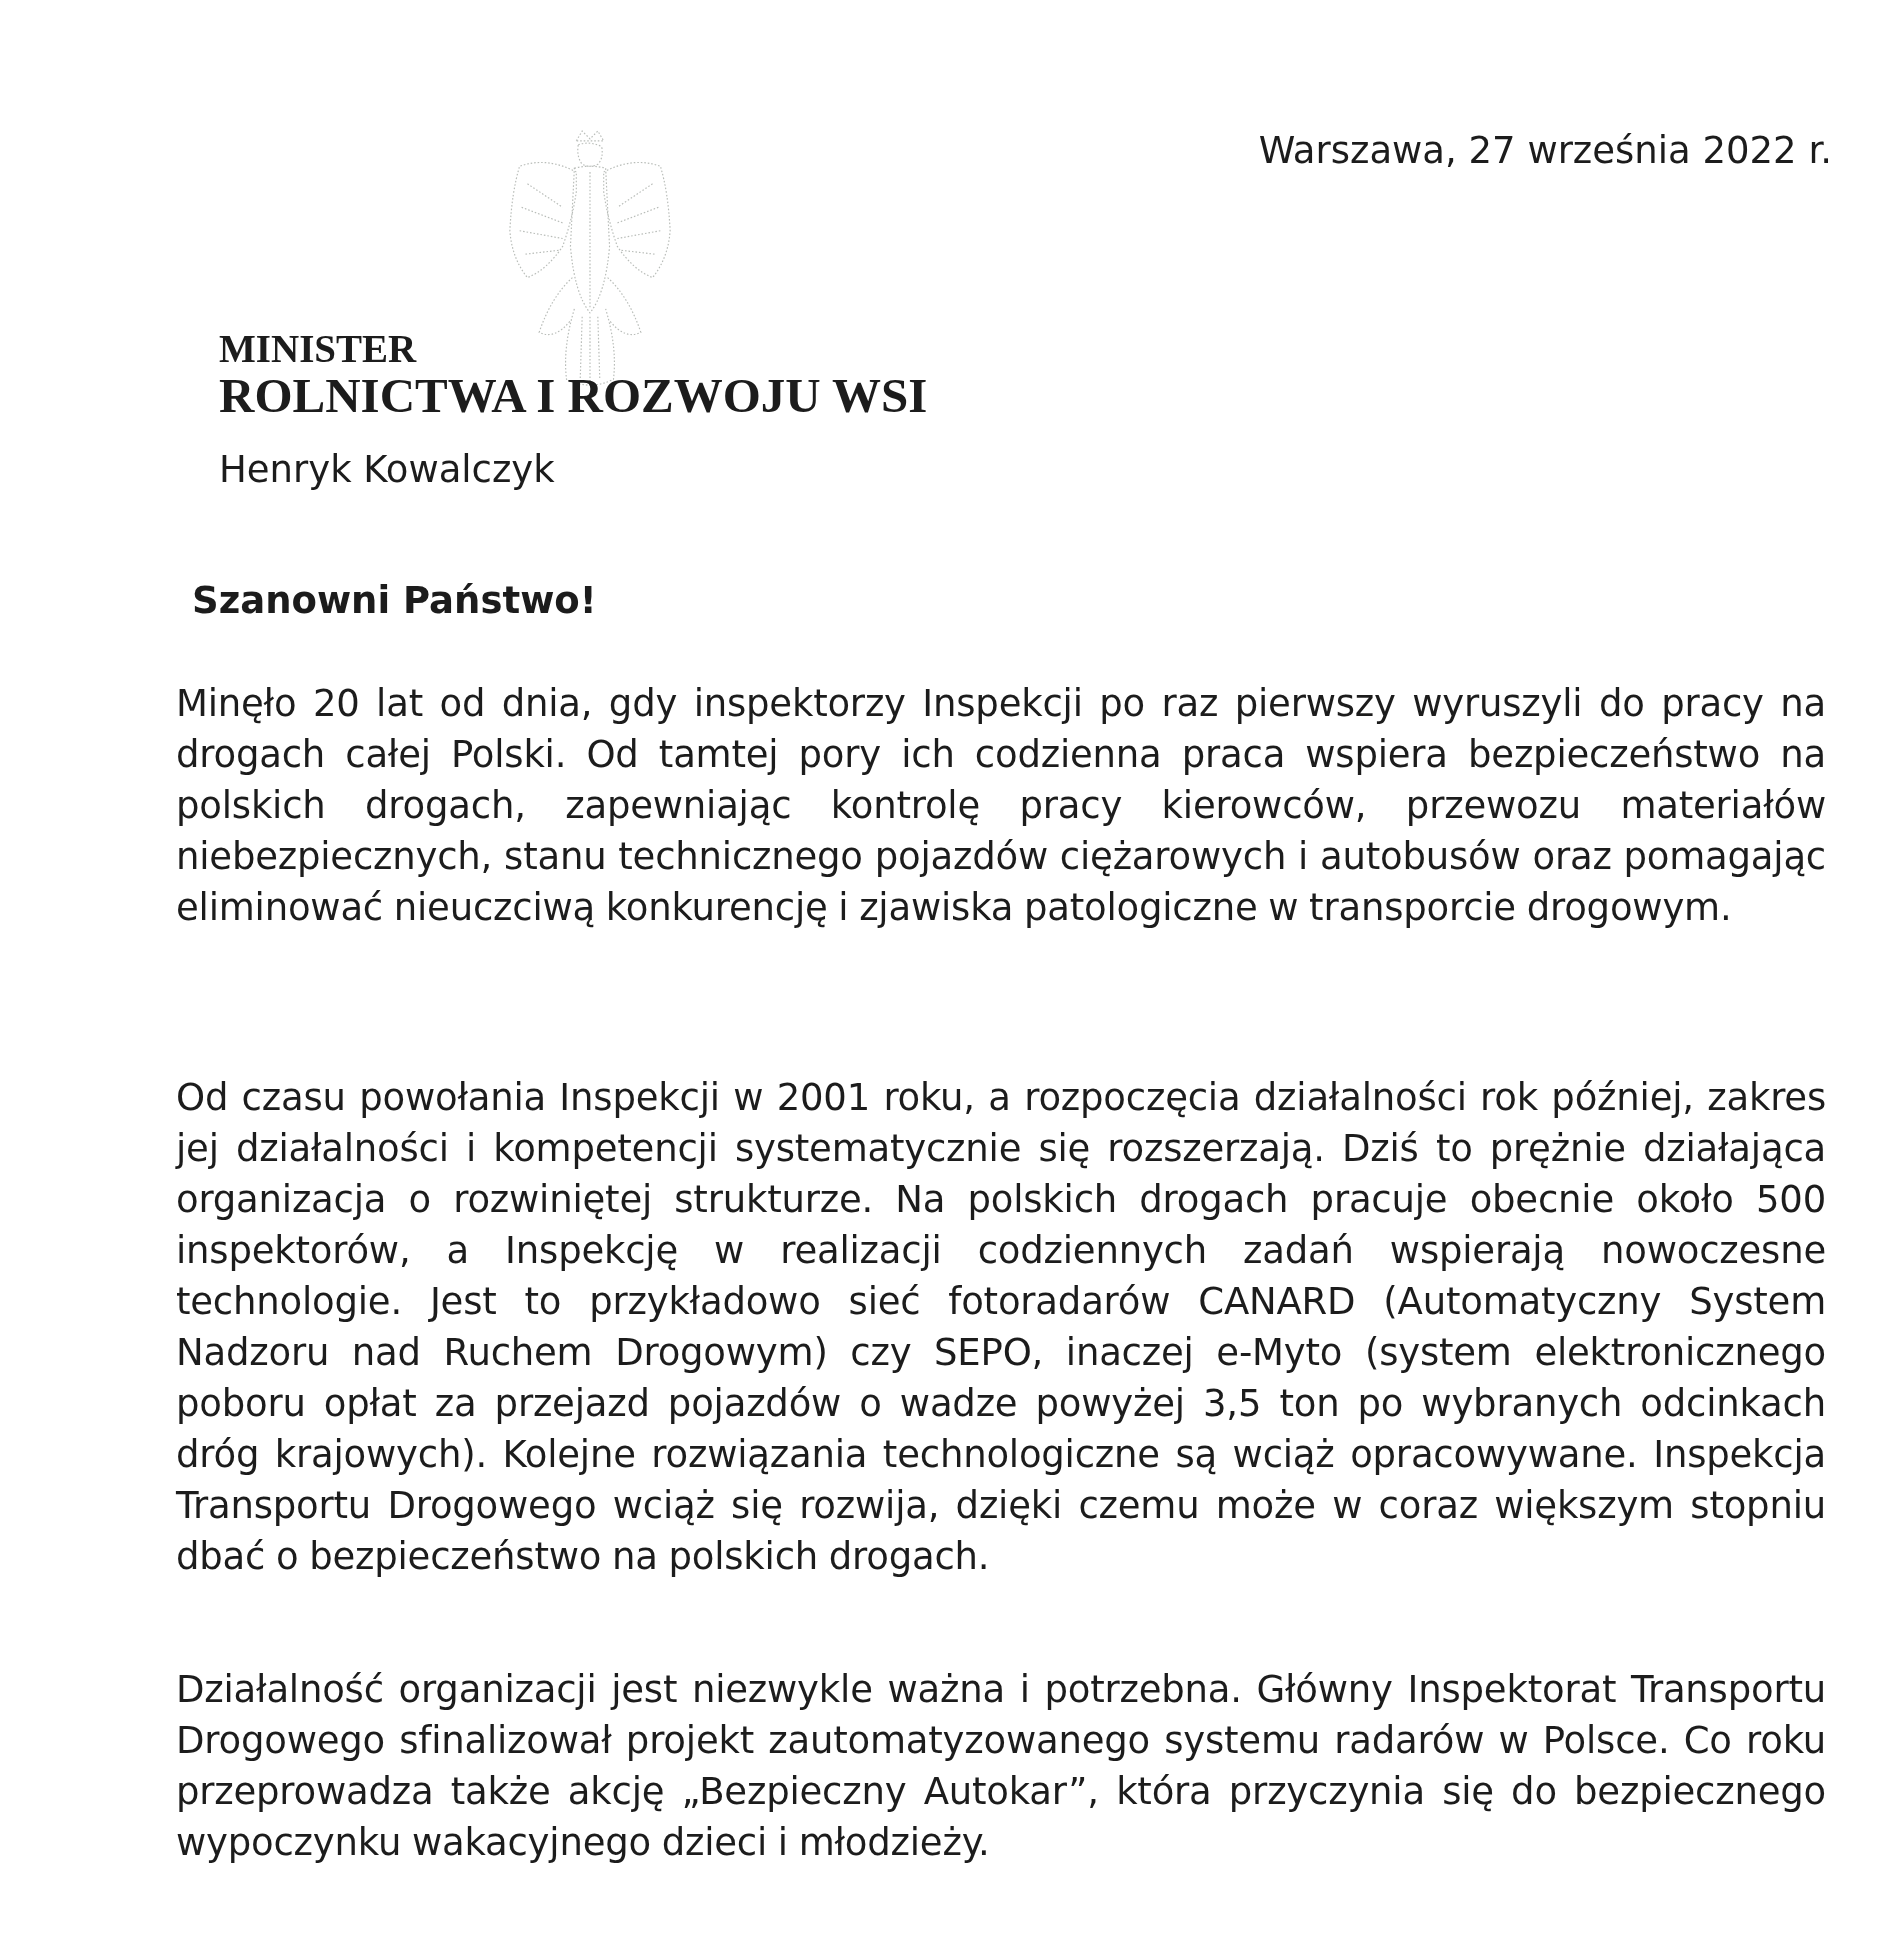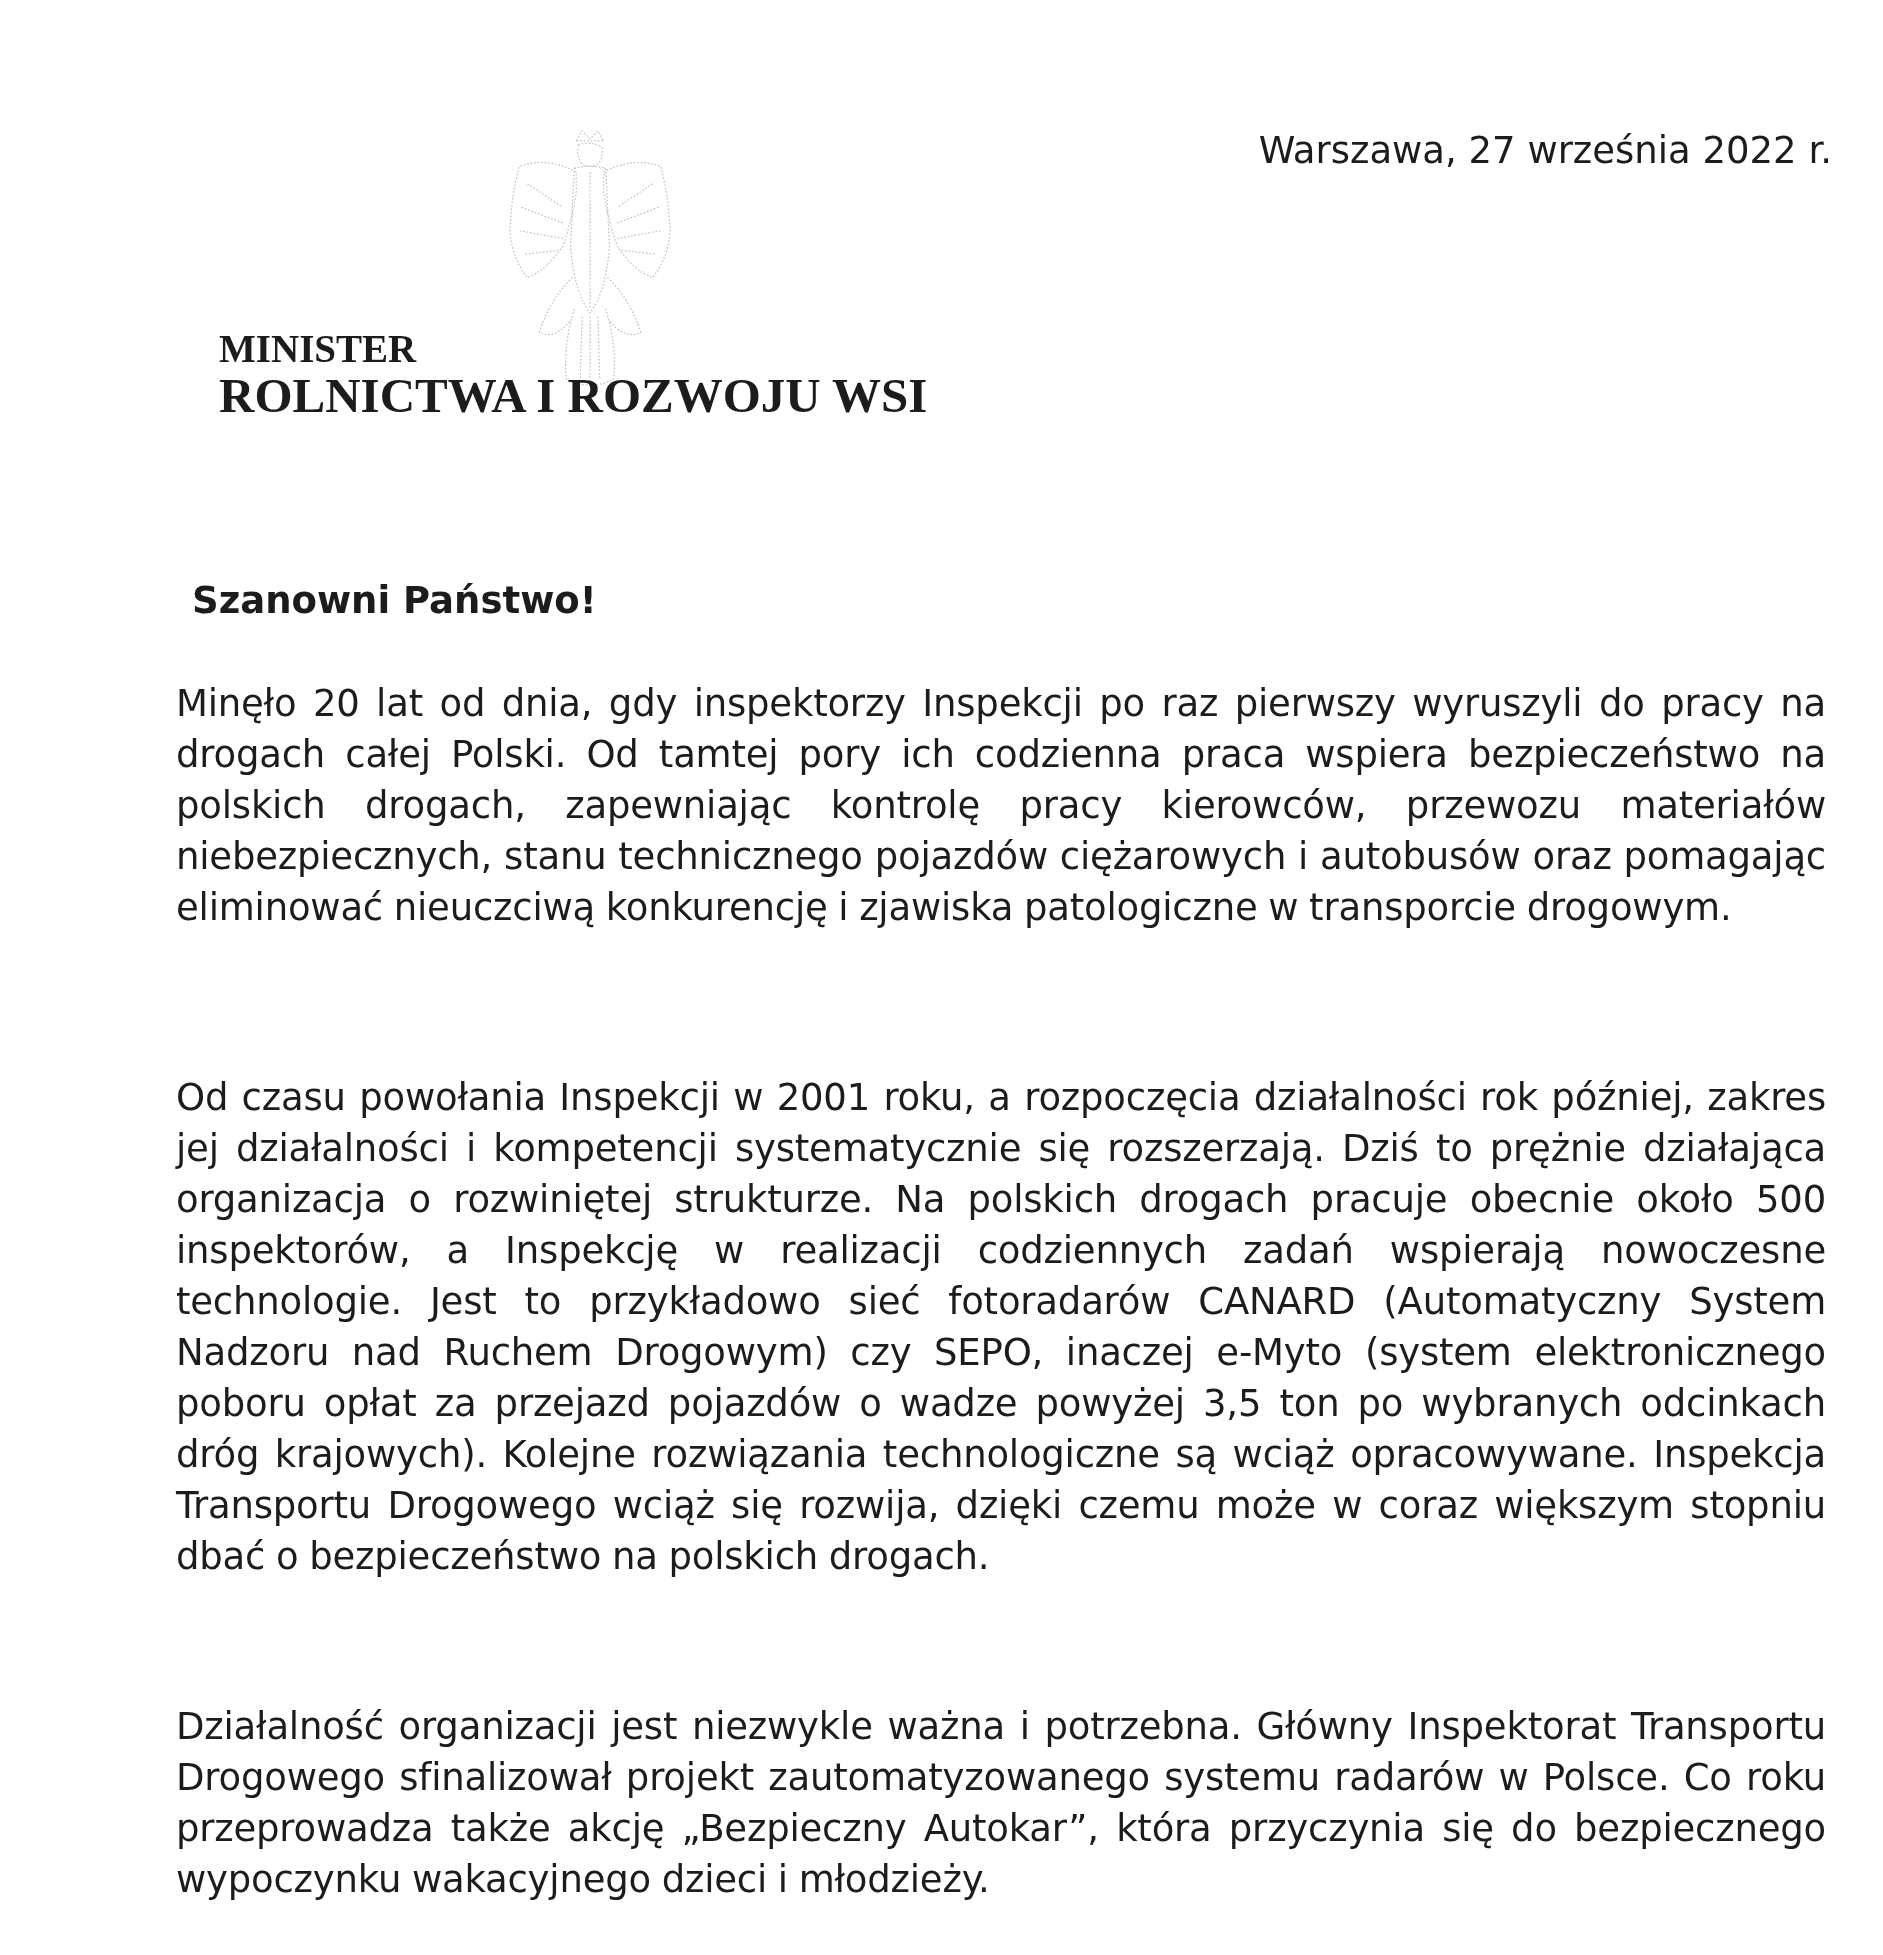--- a/index.html
+++ b/index.html
@@ -15,21 +15,21 @@
   #minister-title { font-size: 39px; font-weight: bold; line-height: 47px; margin: 0; }
   #ministry-line { font-size: 49px; font-weight: bold; line-height: 47px; margin: 0; }
   #minister-name { font-size: 37px; line-height: 47px; margin-top: 27px; }
 
   #greeting { position: absolute; left: 192px; top: 579px; font-size: 37px; font-weight: bold; }
 
   .para { position: absolute; left: 176px; width: 1650px; font-size: 37px; line-height: 51px;
           text-align: justify; letter-spacing: -0.2px; word-spacing: -0.8px; margin: 0; }
   #para-1 { top: 678px; }
   #para-2 { top: 1072px; }
-  #para-3 { top: 1664px; margin-top: 37px; }
+  #para-3 { top: 1664px; }
   #para-4 { top: 1947px; }
 </style>
 </head>
 <body>
 
 <div id="date" class="sans">Warszawa, 27 września 2022 r.</div>
 
 <svg id="eagle" viewBox="0 0 440 680">
   <g fill="none" stroke="#b9bdb9" stroke-width="3" stroke-dasharray="4 5">
 
@@ -50,20 +50,21 @@
     <path d="M265 380 Q320 430 350 520 Q310 540 270 490"></path>
 
     <path d="M180 460 Q150 560 160 640 Q220 670 280 640 Q290 560 260 460"></path>
     <path d="M200 480 L195 640 M220 480 L220 660 M240 480 L245 640"></path>
   </g>
 </svg>
 
 <div id="header-block">
   <div id="minister-title" class="serif">MINISTER</div>
   <div id="ministry-line" class="serif">ROLNICTWA I ROZWOJU WSI</div>
+  <div id="minister-name" class="sans">Henryk Kowalczyk</div>
 </div>
 
 <div id="greeting" class="sans">Szanowni Państwo!</div>
 
 <p id="para-1" class="para sans">Minęło 20 lat od dnia, gdy inspektorzy Inspekcji po raz pierwszy wyruszyli do pracy na drogach całej Polski. Od tamtej pory ich codzienna praca wspiera bezpieczeństwo na polskich drogach, zapewniając kontrolę pracy kierowców, przewozu materiałów niebezpiecznych, stanu technicznego pojazdów ciężarowych i autobusów oraz pomagając eliminować nieuczciwą konkurencję i zjawiska patologiczne w transporcie drogowym.</p>
 <p id="para-2" class="para sans">Od czasu powołania Inspekcji w 2001 roku, a rozpoczęcia działalności rok później, zakres jej działalności i kompetencji systematycznie się rozszerzają. Dziś to prężnie działająca organizacja o rozwiniętej strukturze. Na polskich drogach pracuje obecnie około 500 inspektorów, a Inspekcję w realizacji codziennych zadań wspierają nowoczesne technologie. Jest to przykładowo sieć fotoradarów CANARD (Automatyczny System Nadzoru nad Ruchem Drogowym) czy SEPO, inaczej e-Myto (system elektronicznego poboru opłat za przejazd pojazdów o wadze powyżej 3,5 ton po wybranych odcinkach dróg krajowych). Kolejne rozwiązania technologiczne są wciąż opracowywane. Inspekcja Transportu Drogowego wciąż się rozwija, dzięki czemu może w coraz większym stopniu dbać o bezpieczeństwo na polskich drogach.</p>
 <p id="para-3" class="para sans">Działalność organizacji jest niezwykle ważna i potrzebna. Główny Inspektorat Transportu Drogowego sfinalizował projekt zautomatyzowanego systemu radarów w Polsce. Co roku przeprowadza także akcję „Bezpieczny Autokar”, która przyczynia się do bezpiecznego wypoczynku wakacyjnego dzieci i młodzieży.</p>
 <p id="para-4" class="para sans">Z okazji dwudziestolecia Państwa działalności gratuluję dotychczasowych osiągnięć, dziękuję za Państwa ciężką, a nie zawsze dostatecznie docenianą, pracę oraz życzę dalszego rozwoju oraz wiele satysfakcji z działalności dla naszego wspólnego bezpieczeństwa na polskich drogach.</p>
 
 

